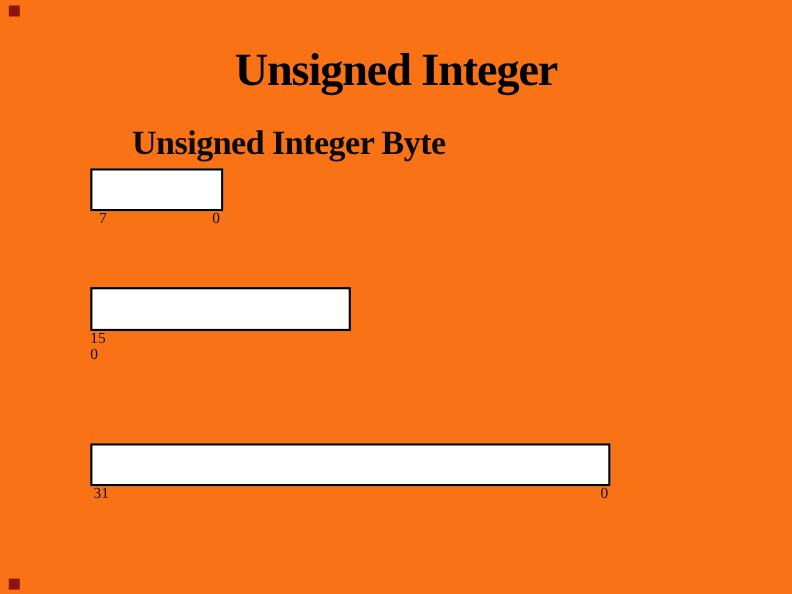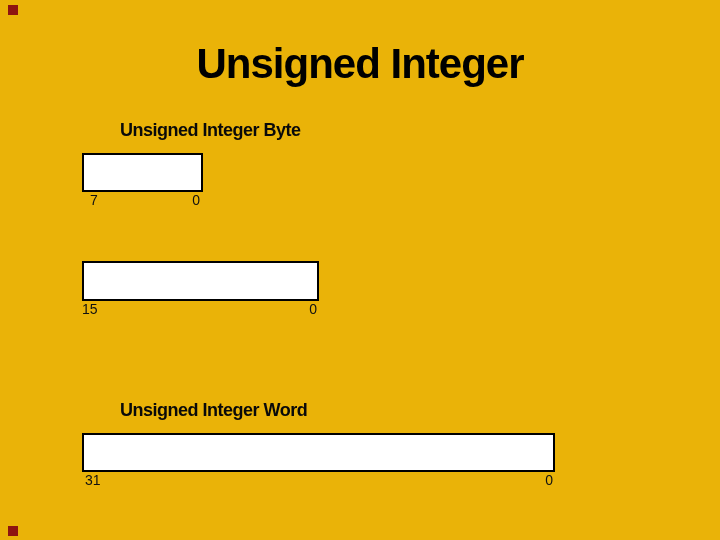--- a/index.html
+++ b/index.html
@@ -4,23 +4,23 @@
 <style>
   html, body {
     margin: 0;
     padding: 0;
     background: #ffffff;
   }
   .slide {
     position: relative;
     width: 720px;
     height: 540px;
-    background: #eab308;
+    background: #f97316;
     overflow: hidden;
-    font-family: Liberation Sans, sans-serif;
+    font-family: Liberation Serif, serif;
     color: #000;
   }
   .corner-square {
     position: absolute;
     left: 8px;
     width: 10px;
     height: 10px;
     background: #8e1410;
   }
   .corner-square.top { top: 5px; }
@@ -38,21 +38,21 @@
     letter-spacing: -1px;
     color: #000;
     white-space: nowrap;
   }
   .sec {
     position: absolute;
     left: 82px;
   }
   .sec h2 {
     margin: 0 0 0 38px;
-    font-size: 18px;
+    font-size: 31px;
     line-height: 30px;
     font-weight: bold;
     letter-spacing: -0.5px;
     white-space: nowrap;
     color: #0a0a0a;
   }
   .bitbox {
     box-sizing: border-box;
     border: 2px solid #000;
     background: #ffffff;
@@ -65,21 +65,21 @@
     margin-top: 1px;
     color: #111;
   }
   
   .sec-byte { top: 115px; width: 121px; }
   .sec-byte .bitbox { margin-top: 8px; width: 121px; height: 39px; }
   .sec-byte .bitlabels { padding-left: 8px; padding-right: 3px; }
 
   .sec-halfword { top: 251px; width: 237px; }
   .sec-halfword .bitbox { margin-top: 10px; width: 237px; height: 40px; }
-  .sec-halfword .bitlabels { padding-left: 0; padding-right: 2px; }
+  .sec-halfword .bitlabels { padding-left: 0; padding-right: 2px; flex-direction: column; }
 
   .sec-word { top: 395px; width: 473px; }
   .sec-word .bitbox { margin-top: 8px; width: 473px; height: 39px; }
   .sec-word .bitlabels { padding-left: 3px; padding-right: 2px; text-align: center; }
 </style>
 </head>
 <body>
 
 <div class="slide">
 
@@ -99,21 +99,20 @@
 
   <section class="sec sec-halfword">
     <div class="bitbox"></div>
     <div class="bitlabels">
       <span>15</span>
       <span>0</span>
     </div>
   </section>
 
   <section class="sec sec-word">
-    <h2>Unsigned Integer Word</h2>
     <div class="bitbox"></div>
     <div class="bitlabels">
       <span>31</span>
       <span>0</span>
     </div>
   </section>
 
 </div>
 
 </body></html>

